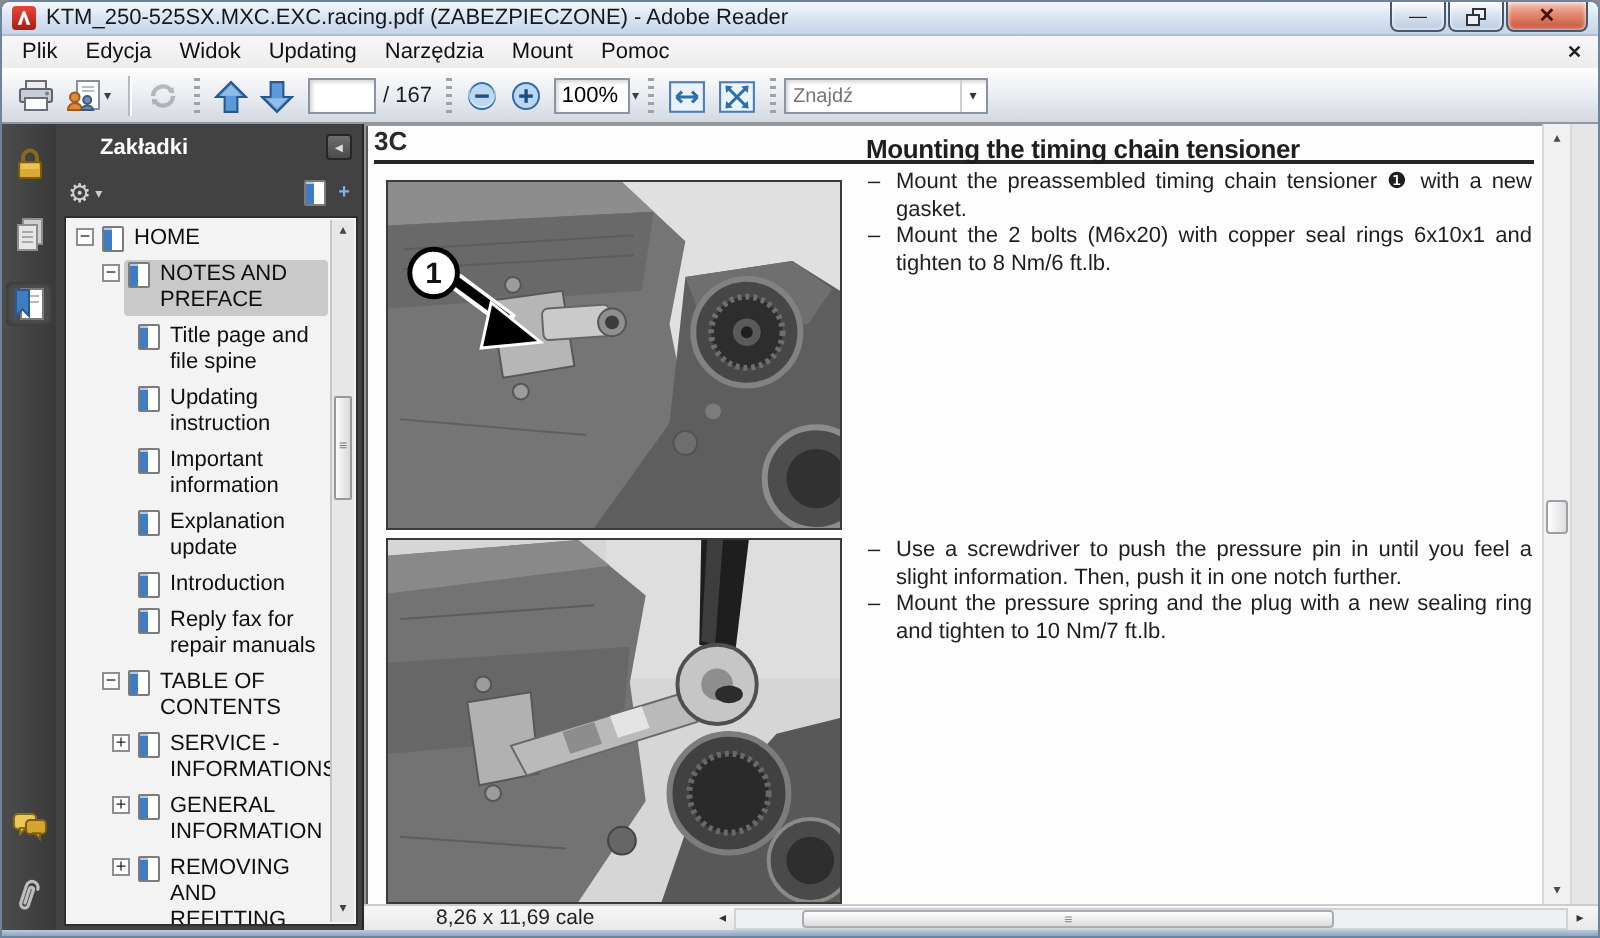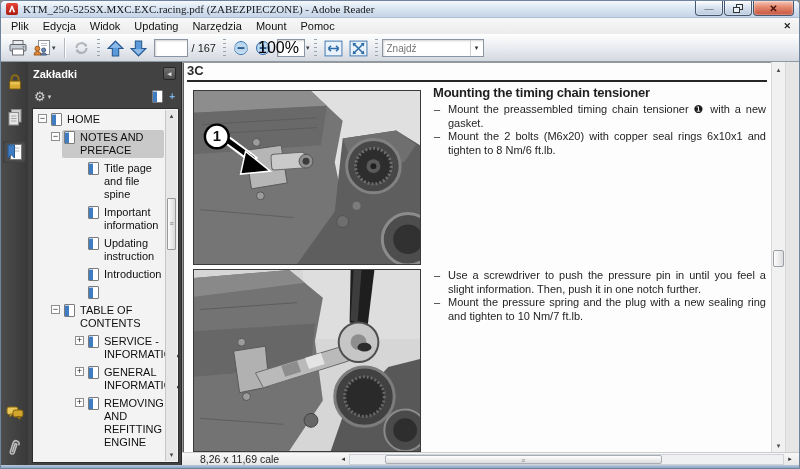--- a/index.html
+++ b/index.html
@@ -3,21 +3,21 @@
 <meta charset="utf-8">
 <style>
   * { margin:0; padding:0; box-sizing:border-box; }
   html,body { background:#8a8a8a; font-family:"Liberation Sans", sans-serif; }
   .window { width:800px; height:469px; display:flex; flex-direction:column; overflow:hidden;
             border:1px solid #70839c; border-radius:5px 5px 0 0; background:#ece9e2; }
 
   
   .titlebar { height:17px; flex:none; position:relative; display:flex; align-items:center;
               background:linear-gradient(#f4f8fc,#dbe6f3 45%,#c5d4e7); padding-left:5px;
-              font-size:11px; color:#15181c; border-bottom:1px solid #aebfd4;font-family:Liberation Serif, serif; }
+              font-size:11px; color:#15181c; border-bottom:1px solid #aebfd4; }
   .pdficon { width:12px; height:12px; flex:none; margin-right:5px; border-radius:2px;
              background:linear-gradient(#e8473a,#a81d10); position:relative; }
   .pdficon svg { position:absolute; left:1px; top:1px; }
   .title-text { white-space:nowrap; }
   .win-controls { position:absolute; top:0; right:5px; display:flex; gap:1px; }
   .winbtn { width:28px; height:15px; border:1px solid #47586e; border-top:none;
             border-radius:0 0 4px 4px; display:flex; align-items:center; justify-content:center;
             background:linear-gradient(#fefefe,#dce6f2 40%,#b9c9de); font-size:9px; color:#222;
             box-shadow:inset 0 0 2px #ffffff; }
   .winbtn.close { width:41px; background:linear-gradient(#f6c9ba,#e68d74 40%,#c4523a);
@@ -38,21 +38,21 @@
              background:linear-gradient(#fdfdfd,#e7eaef 55%,#d4d9e0);
              border-top:1px solid #fff; border-bottom:1px solid #8e99a6; }
   .tbtn { height:22px; display:flex; align-items:center; justify-content:center; padding:0 3px; border-radius:3px; }
   .caret { font-size:7px; color:#3a3f45; margin-left:1px; }
   .tsep { width:1px; height:20px; background:#b3bac2; box-shadow:1px 0 0 #fdfdfd; margin:0 5px; flex:none; }
   .tgrip { width:3px; height:18px; margin:0 4px; flex:none;
            background:repeating-linear-gradient(180deg,#9ba4ad 0 1.5px,transparent 1.5px 4px); }
   .page-input { width:30px; height:18px; border:1px solid #8a94a2; background:#fff; font-size:11px;
                 text-align:center; box-shadow:inset 1px 1px 2px rgba(0,0,0,.18); margin:0 4px; font-family:Liberation Serif, serif;padding-left:32px;}
   .page-total { font-size:11px; color:#1d1d1d; margin-right:3px; }
-  .zoom-box { width:28px; height:18px; border:1px solid #8a94a2; background:#fff; font-size:16px;
+  .zoom-box { width:38px; height:18px; border:1px solid #8a94a2; background:#fff; font-size:11px;
               display:flex; align-items:center; justify-content:flex-end; padding-right:5px;
               box-shadow:inset 1px 1px 2px rgba(0,0,0,.18); margin-left:3px; }
   .find-box { width:102px; height:18px; border:1px solid #8a94a2; background:#fff; display:flex;
               align-items:center; box-shadow:inset 1px 1px 2px rgba(0,0,0,.18); }
   .find-box input { border:none; outline:none; flex:1; min-width:0; font-size:10px; padding:0 4px;
                     color:#333; background:transparent; font-family:"Liberation Sans",sans-serif; }
   .find-caret { flex:none; width:13px; text-align:center; font-size:7px; color:#333;
                 border-left:1px solid #cfcfcf; align-self:stretch; display:flex; align-items:center; justify-content:center;}
 
   
@@ -60,35 +60,35 @@
 
   .iconstrip { width:27px; flex:none; background:linear-gradient(90deg,#4c4c4c,#393939);
                display:flex; flex-direction:column; align-items:center; padding:9px 0 6px; gap:13px; }
   .strip-btn { width:23px; height:22px; display:flex; align-items:center; justify-content:center; border-radius:3px; }
   .strip-btn.active { background:#4e4e4e; box-shadow:inset 0 0 3px #2a2a2a; }
   .strip-spacer { flex:1; }
 
   .panel { width:154px; flex:none; background:#424242; display:flex; flex-direction:column;
            border-right:1px solid #272727; }
   .panel-header { height:23px; flex:none; display:flex; align-items:center; padding:6px 5px;
-                  color:#fff; font-size:11px; font-weight:bold; }
+                  color:#fff; font-size:11px; font-weight:bold;margin-left:17px; }
   .collapse-btn { margin-left:auto; width:13px; height:13px; border:1px solid #262626; border-radius:2px;
                   background:linear-gradient(#6e6e6e,#4b4b4b); color:#e0e0e0; font-size:7px;
                   display:flex; align-items:center; justify-content:center; }
   .panel-toolbar { height:23px; flex:none; display:flex; align-items:center; padding:0 6px; color:#d2d2d2; }
   .gear { font-size:13px; line-height:13px; }
   .panel-caret { font-size:7px; margin-left:2px; color:#cfcfcf; }
   .add-bm { margin-left:auto; display:flex; align-items:center; gap:1px; }
   .plus-glyph { color:#7fb2e8; font-weight:bold; font-size:10px; line-height:10px; }
 
   .tree-wrap { flex:1; margin:0 2px 2px 4px; background:#f3f3f3; border:1px solid #2e2e2e;
                position:relative; overflow:hidden; }
   .tree { position:absolute; inset:3px 14px 3px 1px; font-size:11px; color:#0f0f0f; line-height:13px; }
   .titem { display:flex; align-items:flex-start; margin-bottom:3px; }
-  .lvl0 { padding-left:4px; } .lvl1 { padding-left:17px; } .lvl2 { padding-left:41px; }
+  .lvl0 { padding-left:4px; } .lvl1 { padding-left:17px; } .lvl2 { padding-left:22px; }
   .expander { width:9px; height:9px; flex:none; margin:2px 2px 0 0; border:1px solid #8e8e8e;
               background:#fdfdfd; font-size:9px; line-height:7px; text-align:center; color:#222; }
   .exp-spacer { width:11px; flex:none; }
   .row-body { display:flex; align-items:flex-start; padding:1px 3px 1px 1px; border-radius:2px; flex:1; min-width:0;}
   .titem.sel .row-body { background:#c9c9c9; }
   .doc-ico { width:11px; height:13px; flex:none; margin:0 5px 0 1px; border:1px solid #7b7b7b; border-radius:1px;
              background:linear-gradient(90deg,#3f7cc1 0 4px,#ffffff 4px); box-shadow:inset 0 1px 0 rgba(255,255,255,.6); }
   .tlabel { min-width:0; }
 
   .tree-sb { position:absolute; top:1px; right:1px; bottom:1px; width:12px; background:#e7e7e7;
@@ -105,36 +105,36 @@
   .doc-area { flex:1; position:relative; min-height:0; }
   .right-strip { position:absolute; top:0; bottom:0; right:0; width:13px; background:#e6e6e6; }
   .page { position:absolute; left:2px; top:1px; right:28px; bottom:0; background:#fdfdfd;
           box-shadow:-1px 0 0 #5a5a5a; overflow:hidden; color:#1e1e1e; }
   .pg-header { position:absolute; left:3px; top:0; font-size:13px; font-weight:bold; color:#2a2a2a; }
   .pg-rule { position:absolute; left:3px; right:4px; top:17px; height:2px; background:#262626; }
   .photo { position:absolute; left:9px; border:1px solid #3a3a3a; }
   .photo1 { top:27px; width:228px; height:175px; }
   .photo2 { top:206px; width:228px; height:183px; }
   .textcol { position:absolute; left:249px; right:5px; }
-  .tc1 { top:22px; } .tc2 { top:206px; }
+  .tc1 { top:4px; } .tc2 { top:206px; }
   .pdf-h { font-size:13px; font-weight:bold; margin-bottom:3px; letter-spacing:-0.2px; }
   .pdf-li { display:flex; font-size:11px; line-height:13.5px; }
   .pdf-dash { width:15px; flex:none; padding-left:1px; }
   .pdf-t { flex:1; text-align:justify; }
 
   .v-scroll { position:absolute; top:0; bottom:0; right:13px; width:15px; background:#f1f1f1;
               border-left:1px solid #d8d8d8; border-right:1px solid #d8d8d8; }
   .v-scroll .sb-up, .v-scroll .sb-down { position:absolute; left:0; right:0; height:13px; font-size:7px;
               color:#4a4a4a; text-align:center; line-height:13px; }
   .v-scroll .sb-up { top:1px; } .v-scroll .sb-down { bottom:0; }
   .v-scroll .sb-thumb { position:absolute; left:1px; right:1px; top:188px; height:17px;
               background:linear-gradient(90deg,#fdfdfd,#dedede); border:1px solid #9aa0a6; border-radius:2px; }
 
   .statusbar { height:13px; flex:none; display:flex; align-items:center; background:linear-gradient(#f7f7f7,#e8e8e8);
-               border-top:1px solid #cccccc; font-size:10.5px; color:#222; padding-left:18px;gap:48px; }
+               border-top:1px solid #cccccc; font-size:10.5px; color:#222; padding-left:36px;gap:48px; }
   .page-size { white-space:nowrap; margin-right:10px; }
   .h-scroll { flex:1; height:13px; display:flex; align-items:center; margin-right:3px; }
   .h-arrow { width:12px; flex:none; font-size:7px; color:#333; text-align:center; }
   .h-track { flex:1; height:11px; background:#eef0f2; border:1px solid #cfd3d7; position:relative; }
   .h-thumb { position:absolute; top:0; bottom:0; left:8%; width:64%;
              background:linear-gradient(#ffffff,#dcdcdc); border:1px solid #a8aeb4; border-radius:2px;
              font-size:7px; color:#8a8a8a; text-align:center; line-height:9px; }
 
   .bottom-border { height:3px; flex:none; background:linear-gradient(#b9cadf,#8ba6c4); }
 </style>
@@ -336,41 +336,49 @@
             <span class="exp-spacer"></span>
             <span class="row-body">
                 <span class="doc-ico"></span>
                 <span class="tlabel">Title page and file spine</span>
               </span>
           </div>
           <div class="titem lvl2">
             <span class="exp-spacer"></span>
             <span class="row-body">
                 <span class="doc-ico"></span>
+                <span class="tlabel">Updating instruction</span>
+              </span>
+          </div>
+          <div class="titem lvl2">
+            <span class="exp-spacer"></span>
+            <span class="row-body">
+                <span class="doc-ico"></span>
                 <span class="tlabel">Important information</span>
               </span>
           </div>
           <div class="titem lvl2">
             <span class="exp-spacer"></span>
             <span class="row-body">
                 <span class="doc-ico"></span>
-                <span class="tlabel">Updating instruction</span>
+                <span class="tlabel">Explanation update</span>
               </span>
           </div>
           <div class="titem lvl2">
             <span class="exp-spacer"></span>
             <span class="row-body">
                 <span class="doc-ico"></span>
                 <span class="tlabel">Introduction</span>
               </span>
           </div>
           <div class="titem lvl2">
             <span class="exp-spacer"></span>
             <span class="row-body">
                 <span class="doc-ico"></span>
+                <span class="tlabel">Reply fax for repair manuals</span>
               </span>
           </div>
           <div class="titem lvl1">
             <span class="expander">−</span>
             <span class="row-body">
                 <span class="doc-ico"></span>
                 <span class="tlabel">TABLE OF CONTENTS</span>
               </span>
           </div>
           <div class="titem lvl2">

